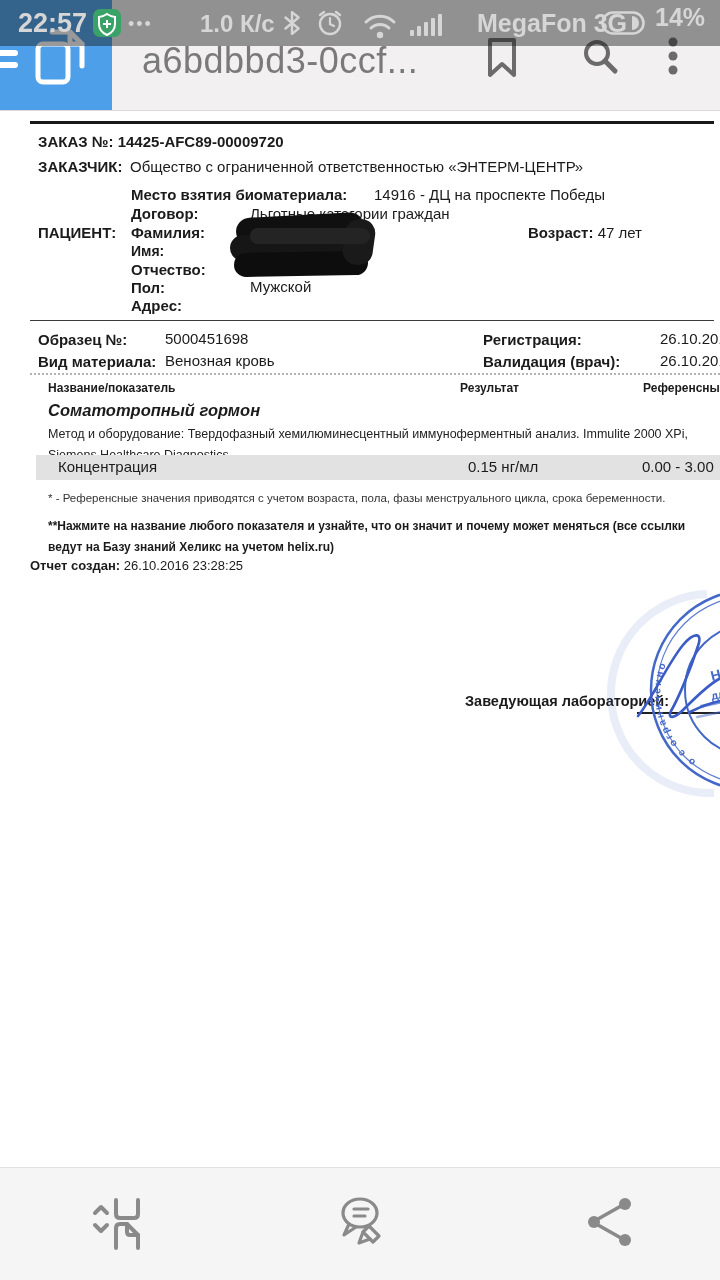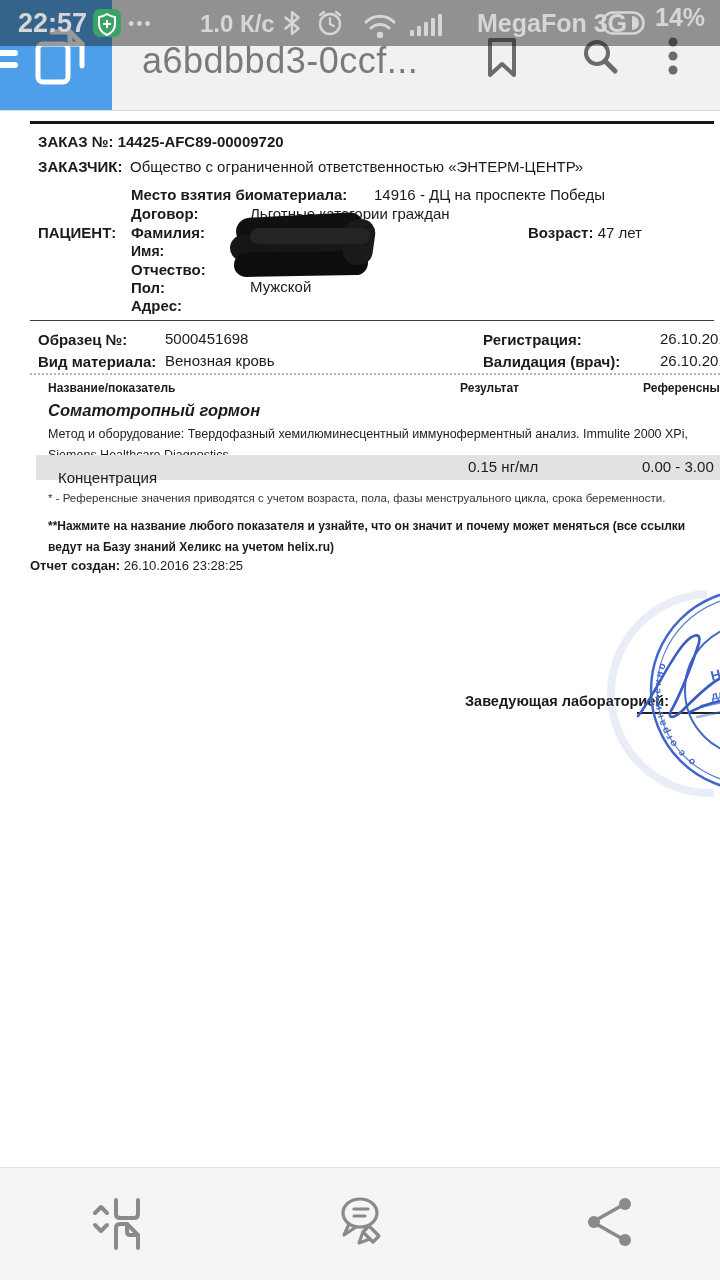--- a/index.html
+++ b/index.html
@@ -88,21 +88,21 @@
 
     <div class="abs b small" style="left:48px;top:270px;">Название/показатель</div>
     <div class="abs b small" style="left:460px;top:270px;">Результат</div>
     <div class="abs b small" style="left:643px;top:270px;">Референсные значения</div>
 
     <div class="abs b" style="left:48px;top:290px;font-size:16.5px;font-style:italic;">Соматотропный гормон</div>
 
     <div class="abs" style="left:48px;top:313px;font-size:12.5px;width:676px;white-space:normal;line-height:21px;color:#222;">Метод и оборудование:  Твердофазный хемилюминесцентный иммуноферментный анализ. Immulite 2000 XPi, Siemens Healthcare Diagnostics</div>
 
     <div class="grayrow">
-      <span class="abs" style="left:22px;top:14px;font-size:15px;">Концентрация</span>
+      <span class="abs" style="left:22px;top:3px;font-size:15px;">Концентрация</span>
       <span class="abs" style="left:432px;top:3px;font-size:15px;">0.15 нг/мл</span>
       <span class="abs" style="left:606px;top:3px;font-size:15px;">0.00 - 3.00</span>
     </div>
 
     <div class="abs" style="left:48px;top:381px;font-size:11.5px;color:#333;">* - Референсные значения приводятся с учетом возраста, пола, фазы менструального цикла, срока беременности.</div>
     <div class="abs b" style="left:48px;top:405px;font-size:12px;width:648px;white-space:normal;line-height:21px;">**Нажмите на название любого показателя и узнайте, что он значит и почему может меняться (все ссылки ведут на Базу знаний Хеликс на учетом helix.ru)</div>
 
     <div class="abs" style="left:30px;top:447px;font-size:13px;">
       <span class="b">Отчет создан:</span>
       <span>26.10.2016 23:28:25</span>

